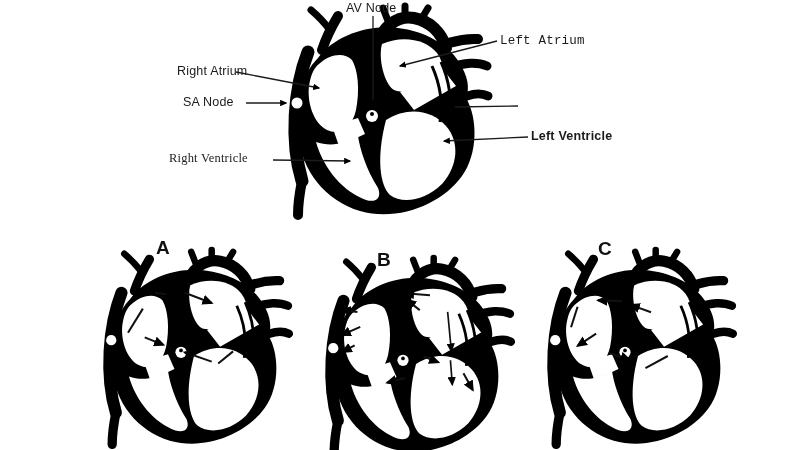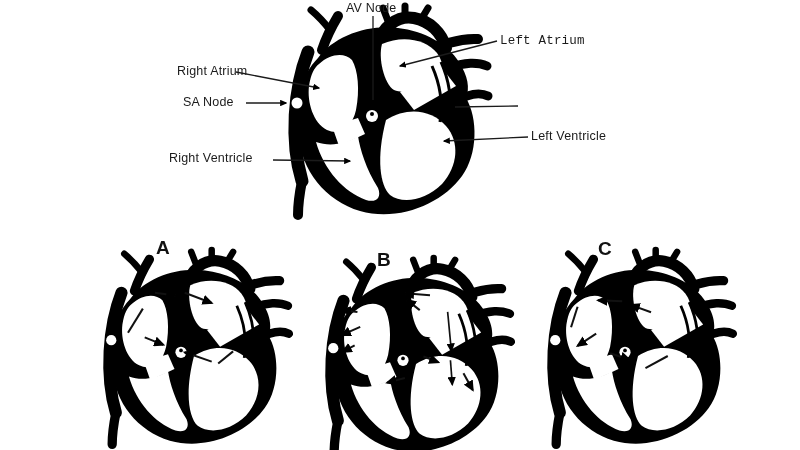--- a/index.html
+++ b/index.html
@@ -126,20 +126,20 @@
         <path d="M84,111 L105,118" marker-end="url(#ah)"></path>
         <path d="M122,127 L146,114"></path>
       </g>
     </g>
   </svg>
 
   <div class="lbl" style="left:346px;top:2px;">AV Node</div>
   <div class="lbl" style="left:500px;top:35px;font-family:Liberation Mono, monospace;">Left Atrium</div>
   <div class="lbl" style="left:169px;top:65px;margin-left:8px;">Right Atrium</div>
   <div class="lbl" style="left:183px;top:96px;">SA Node</div>
-  <div class="lbl" style="left:531px;top:130px;">Left Ventricle</div>
-  <div class="lbl" style="left:169px;top:152px;">Right Ventricle</div>
+  <div class="lbl" style="left:531px;top:130px;font-weight:bold;">Left Ventricle</div>
+  <div class="lbl" style="left:169px;top:152px;font-family:Liberation Serif, serif;">Right Ventricle</div>
 
   <div class="letter" style="left:156px;top:238px;">A</div>
   <div class="letter" style="left:377px;top:250px;">B</div>
   <div class="letter" style="left:598px;top:239px;">C</div>
 
 </div>
 
 </body></html>

